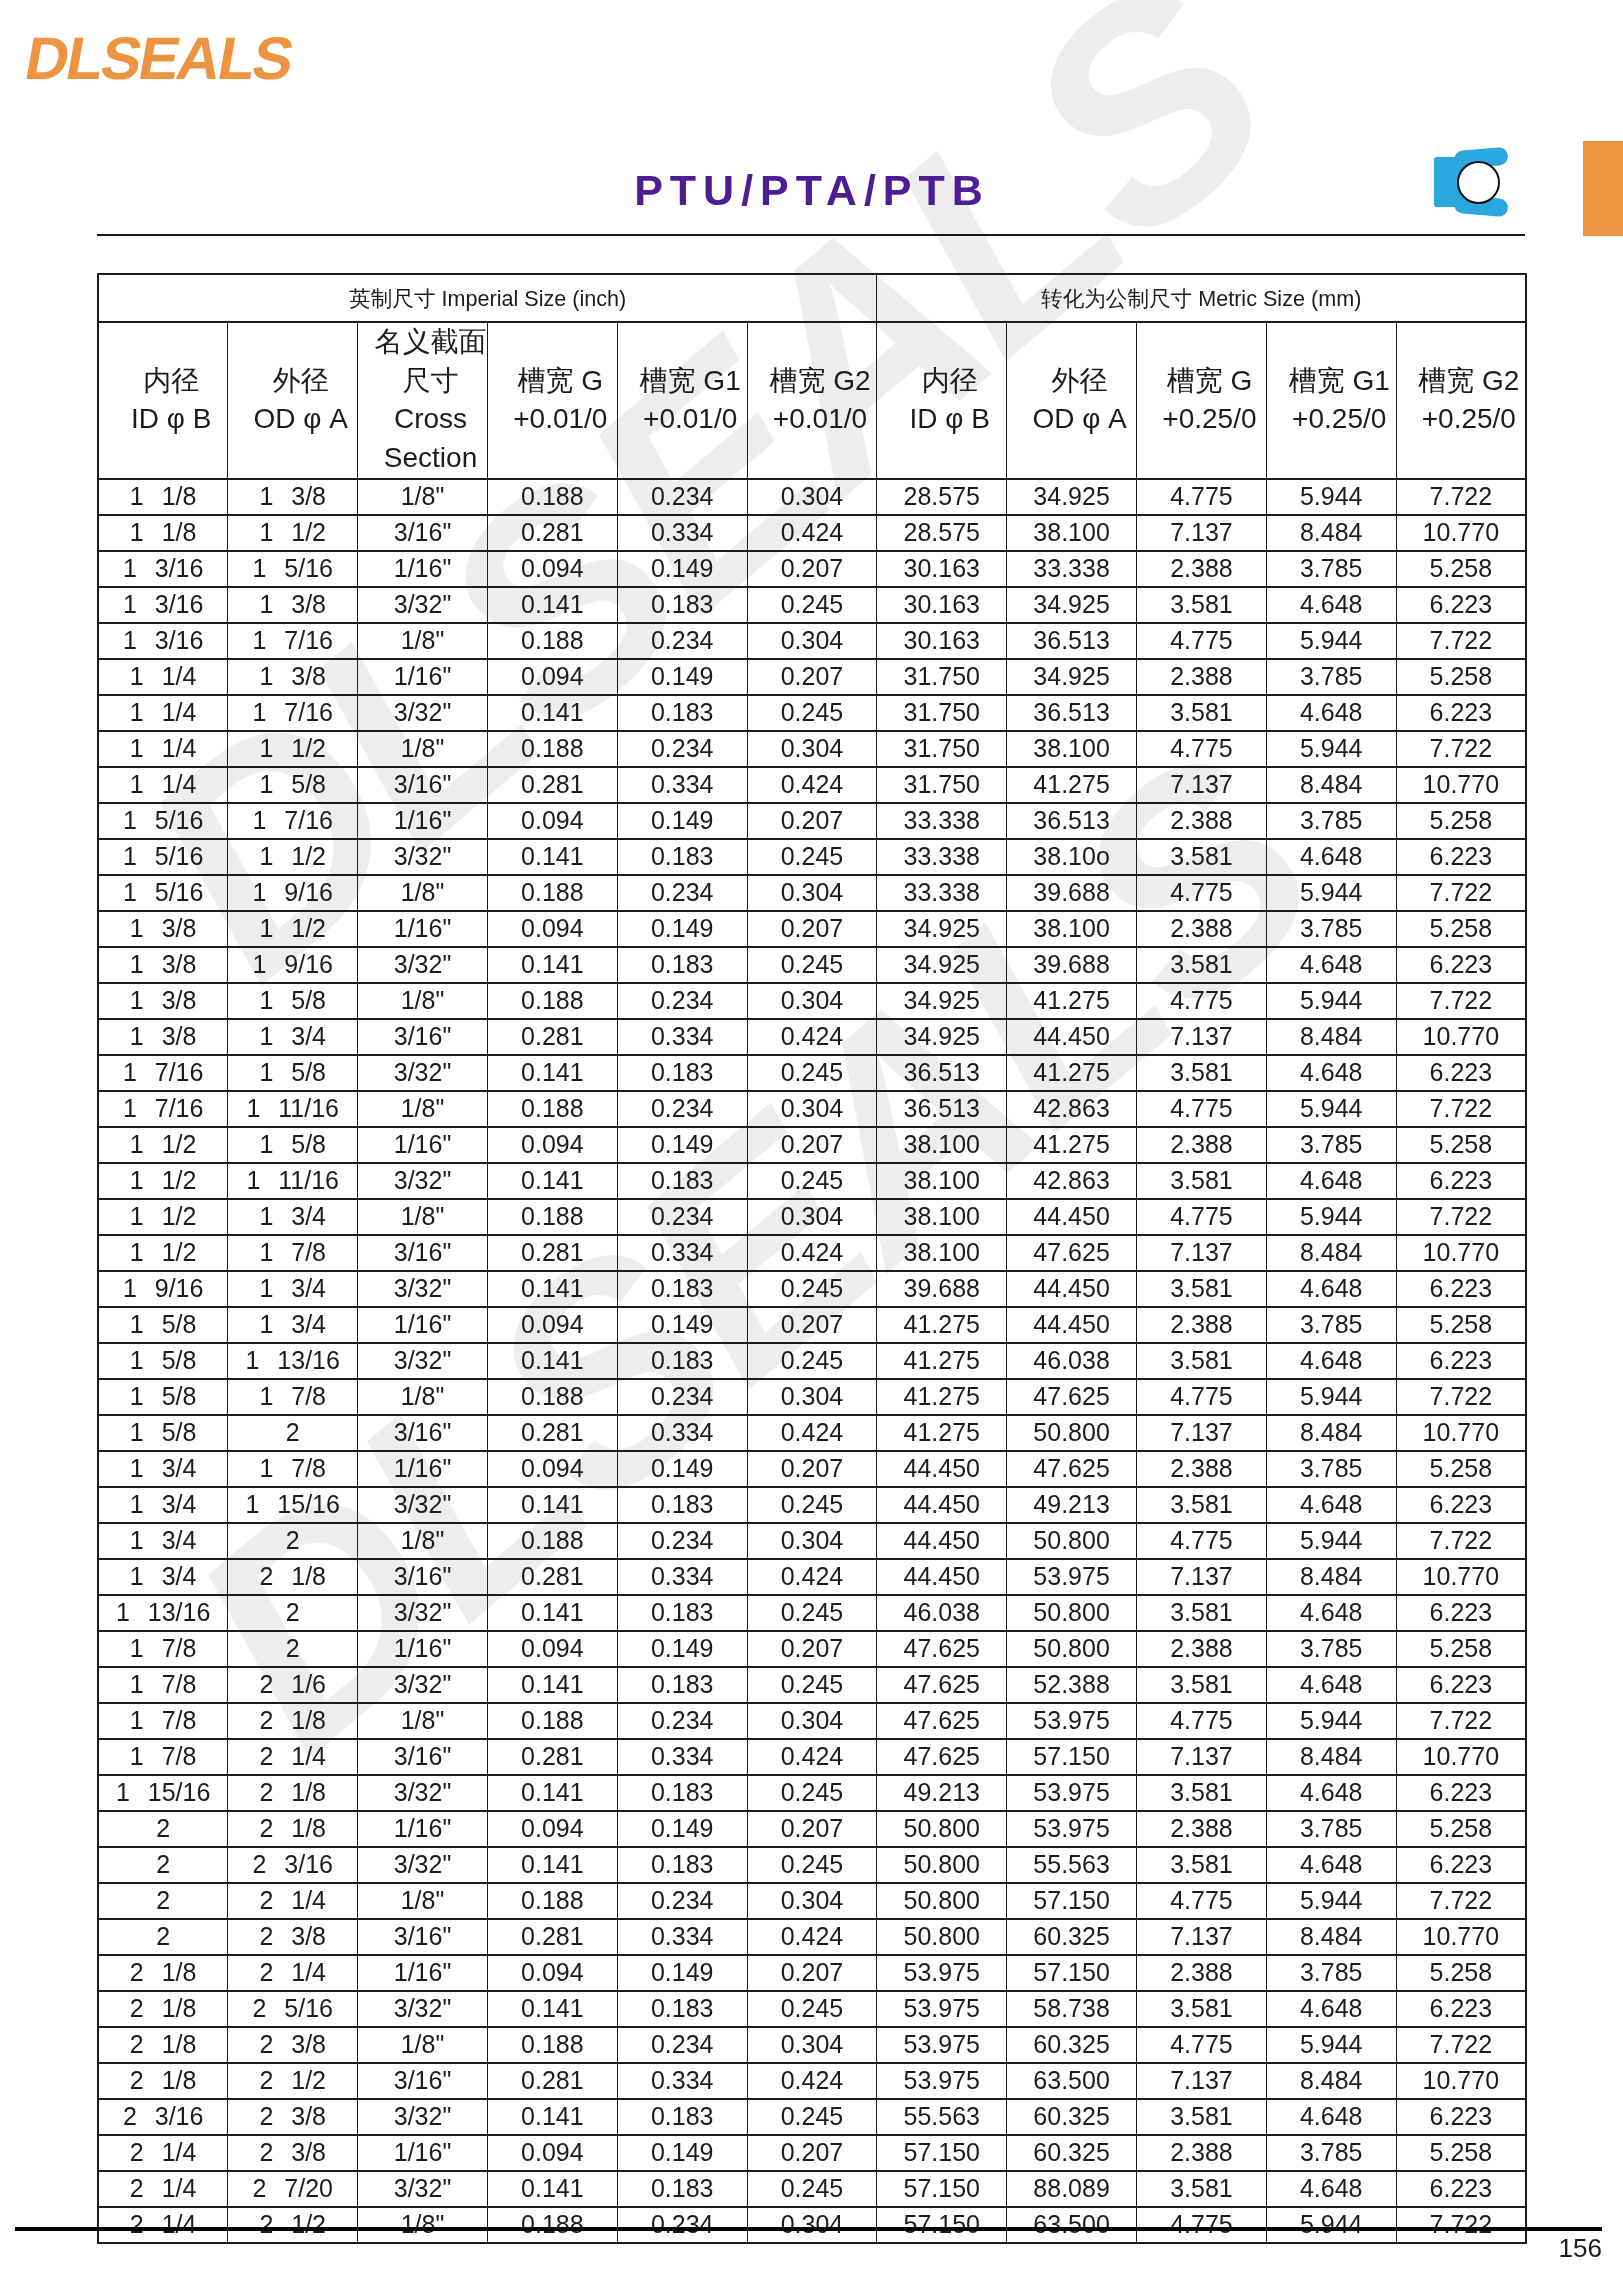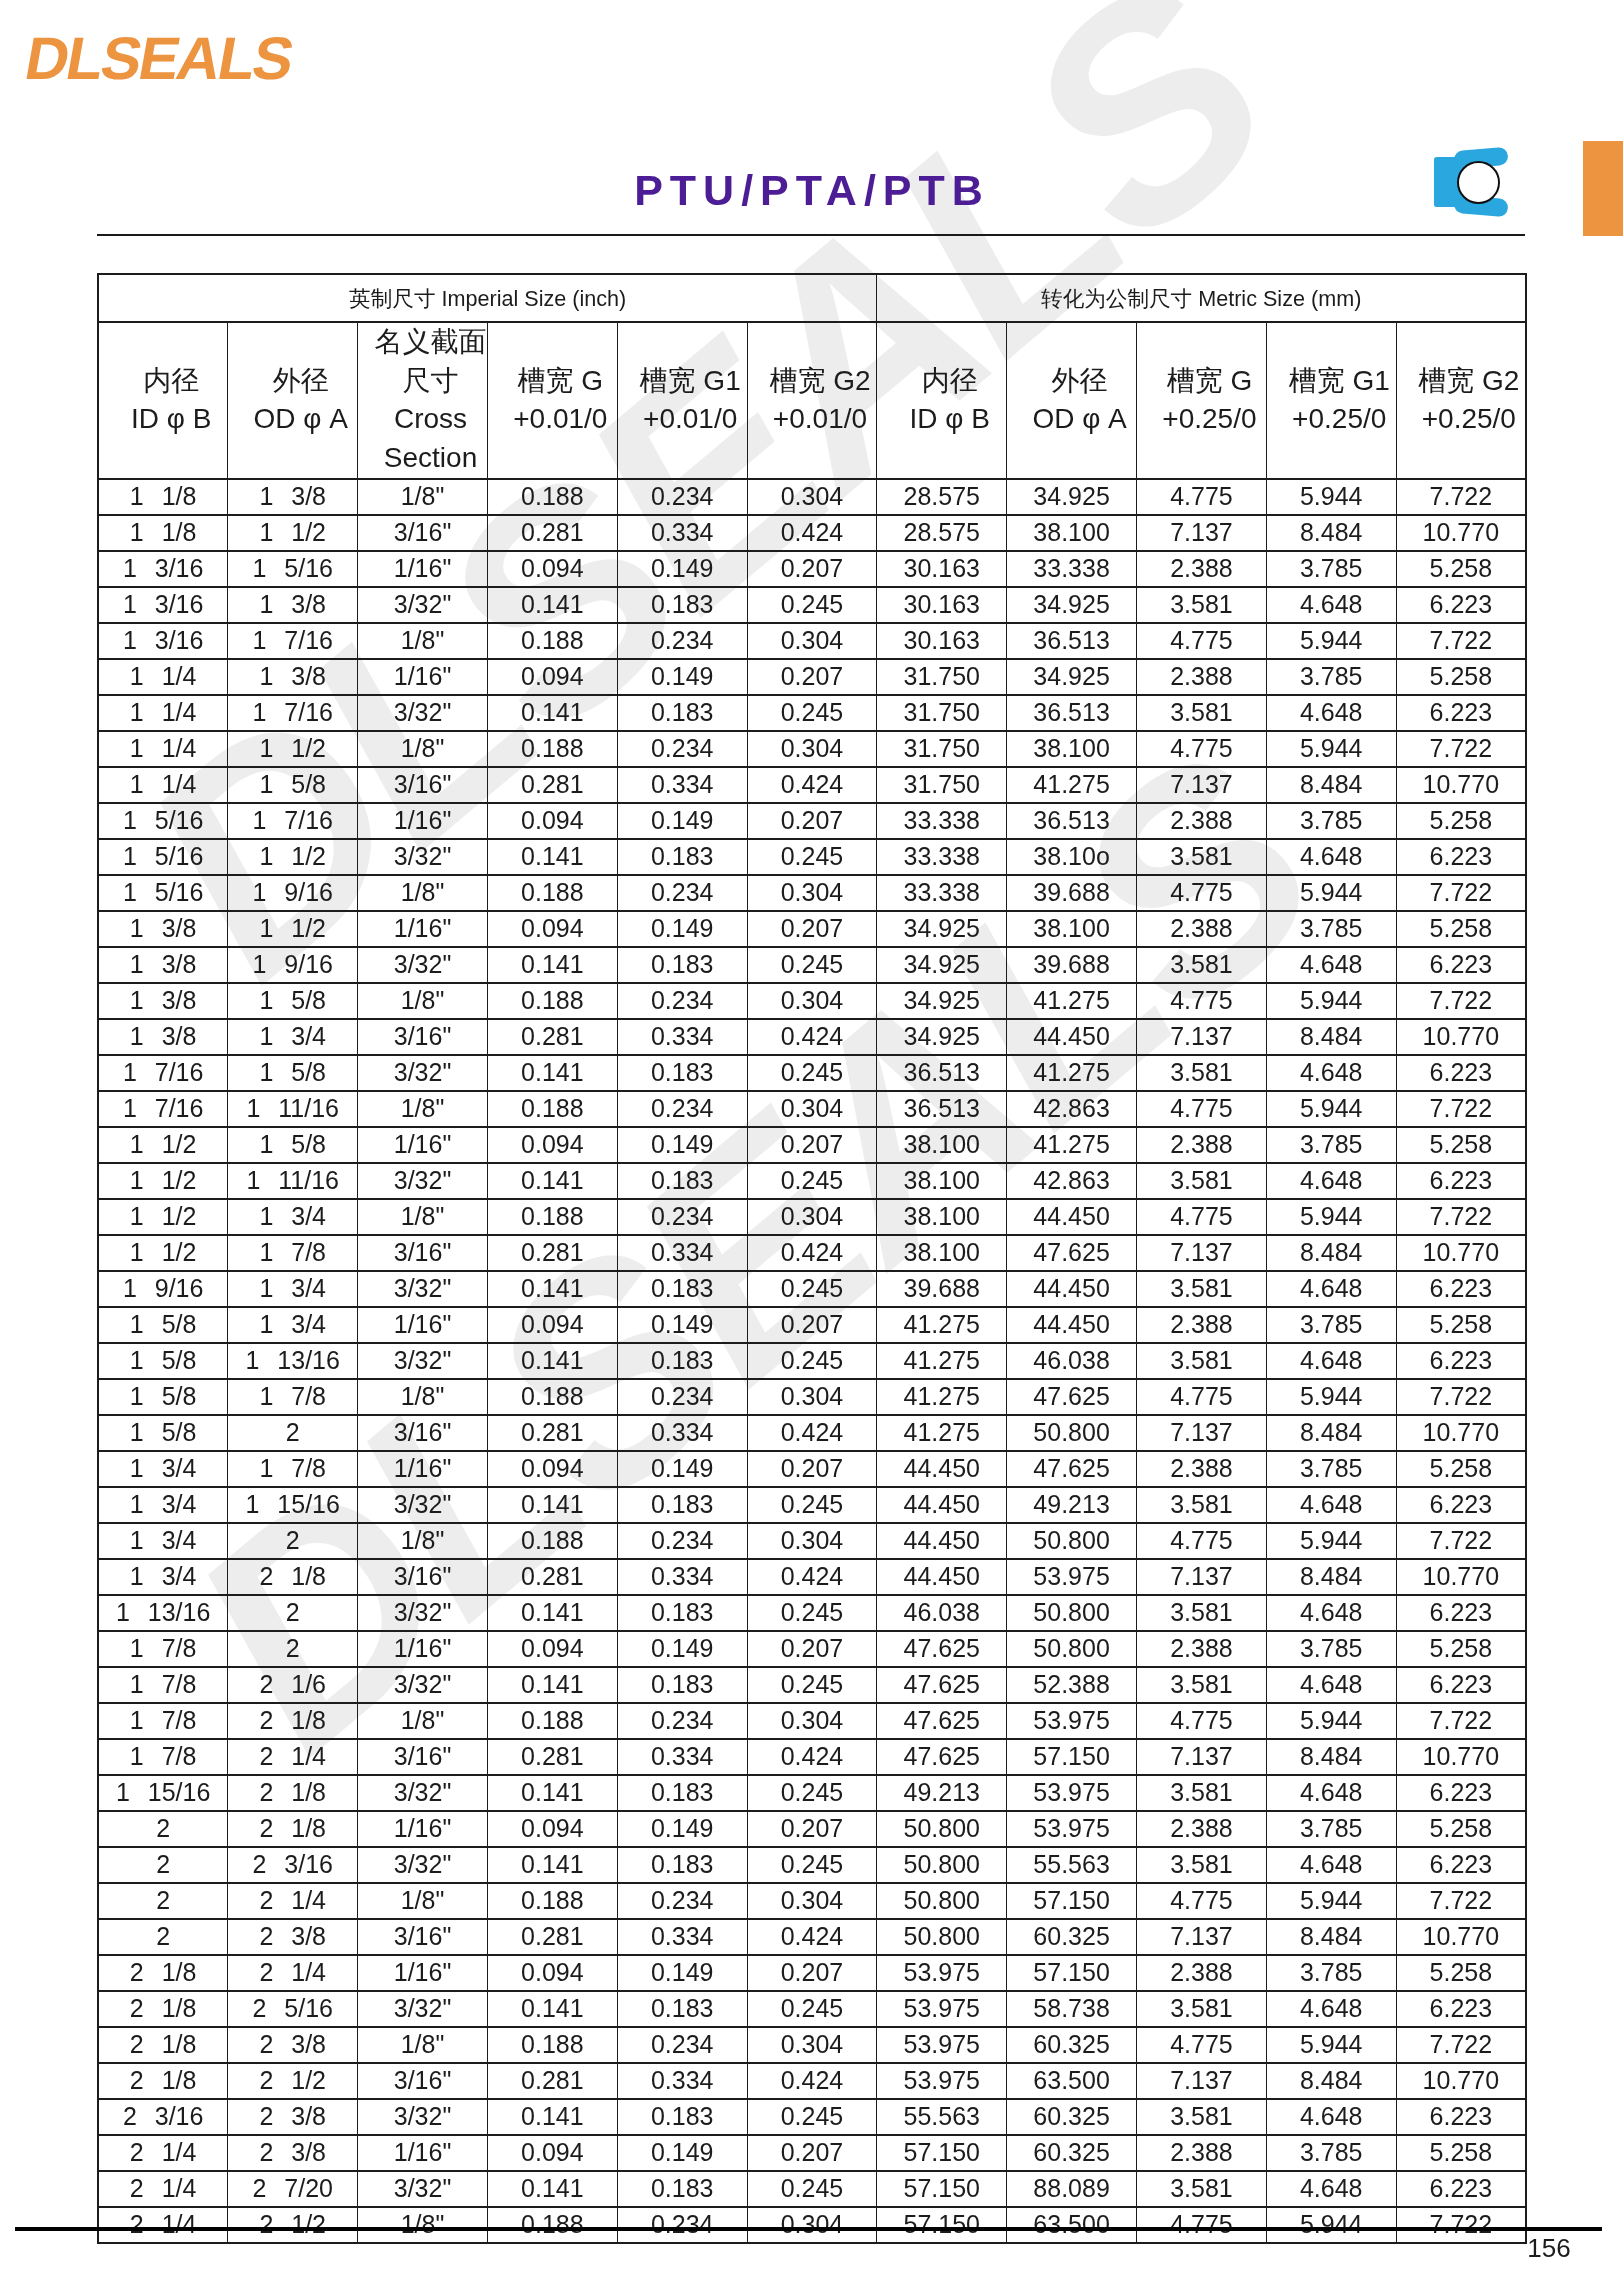--- a/index.html
+++ b/index.html
@@ -53,21 +53,21 @@
   .size-table{border:2.1px solid #1c1c1c;}
   tr.group-row{height:48px;margin-top:40px;}
   th.group-th{font-size:21.6px;font-weight:normal;}
   tr.cols-row{height:62px;}
   th.col-th{font-size:28px;font-weight:normal;line-height:1.38;padding-left:16px;}
   .size-table tbody tr{height:36px;}
   .size-table td{font-size:25px;}
   .size-table td.frac{word-spacing:11px;}
   
   .bottom-rule{position:absolute;left:15.3px;top:2227px;width:1587px;height:3.5px;background:#000;z-index:2;}
-  .page-number{position:absolute;left:1496px;top:2233px;width:106px;text-align:center;font-size:26px;z-index:2;}
+  .page-number{position:absolute;left:1496px;top:2233px;width:106px;text-align:right;font-size:26px;z-index:2;}
 </style>
 </head>
 <body>
 
 <div class="page">
 
   <div class="watermark wm1">DLSEALS</div>
   <div class="watermark wm2">DLSEALS</div>
 
   <div class="logo">DLSEALS</div>

